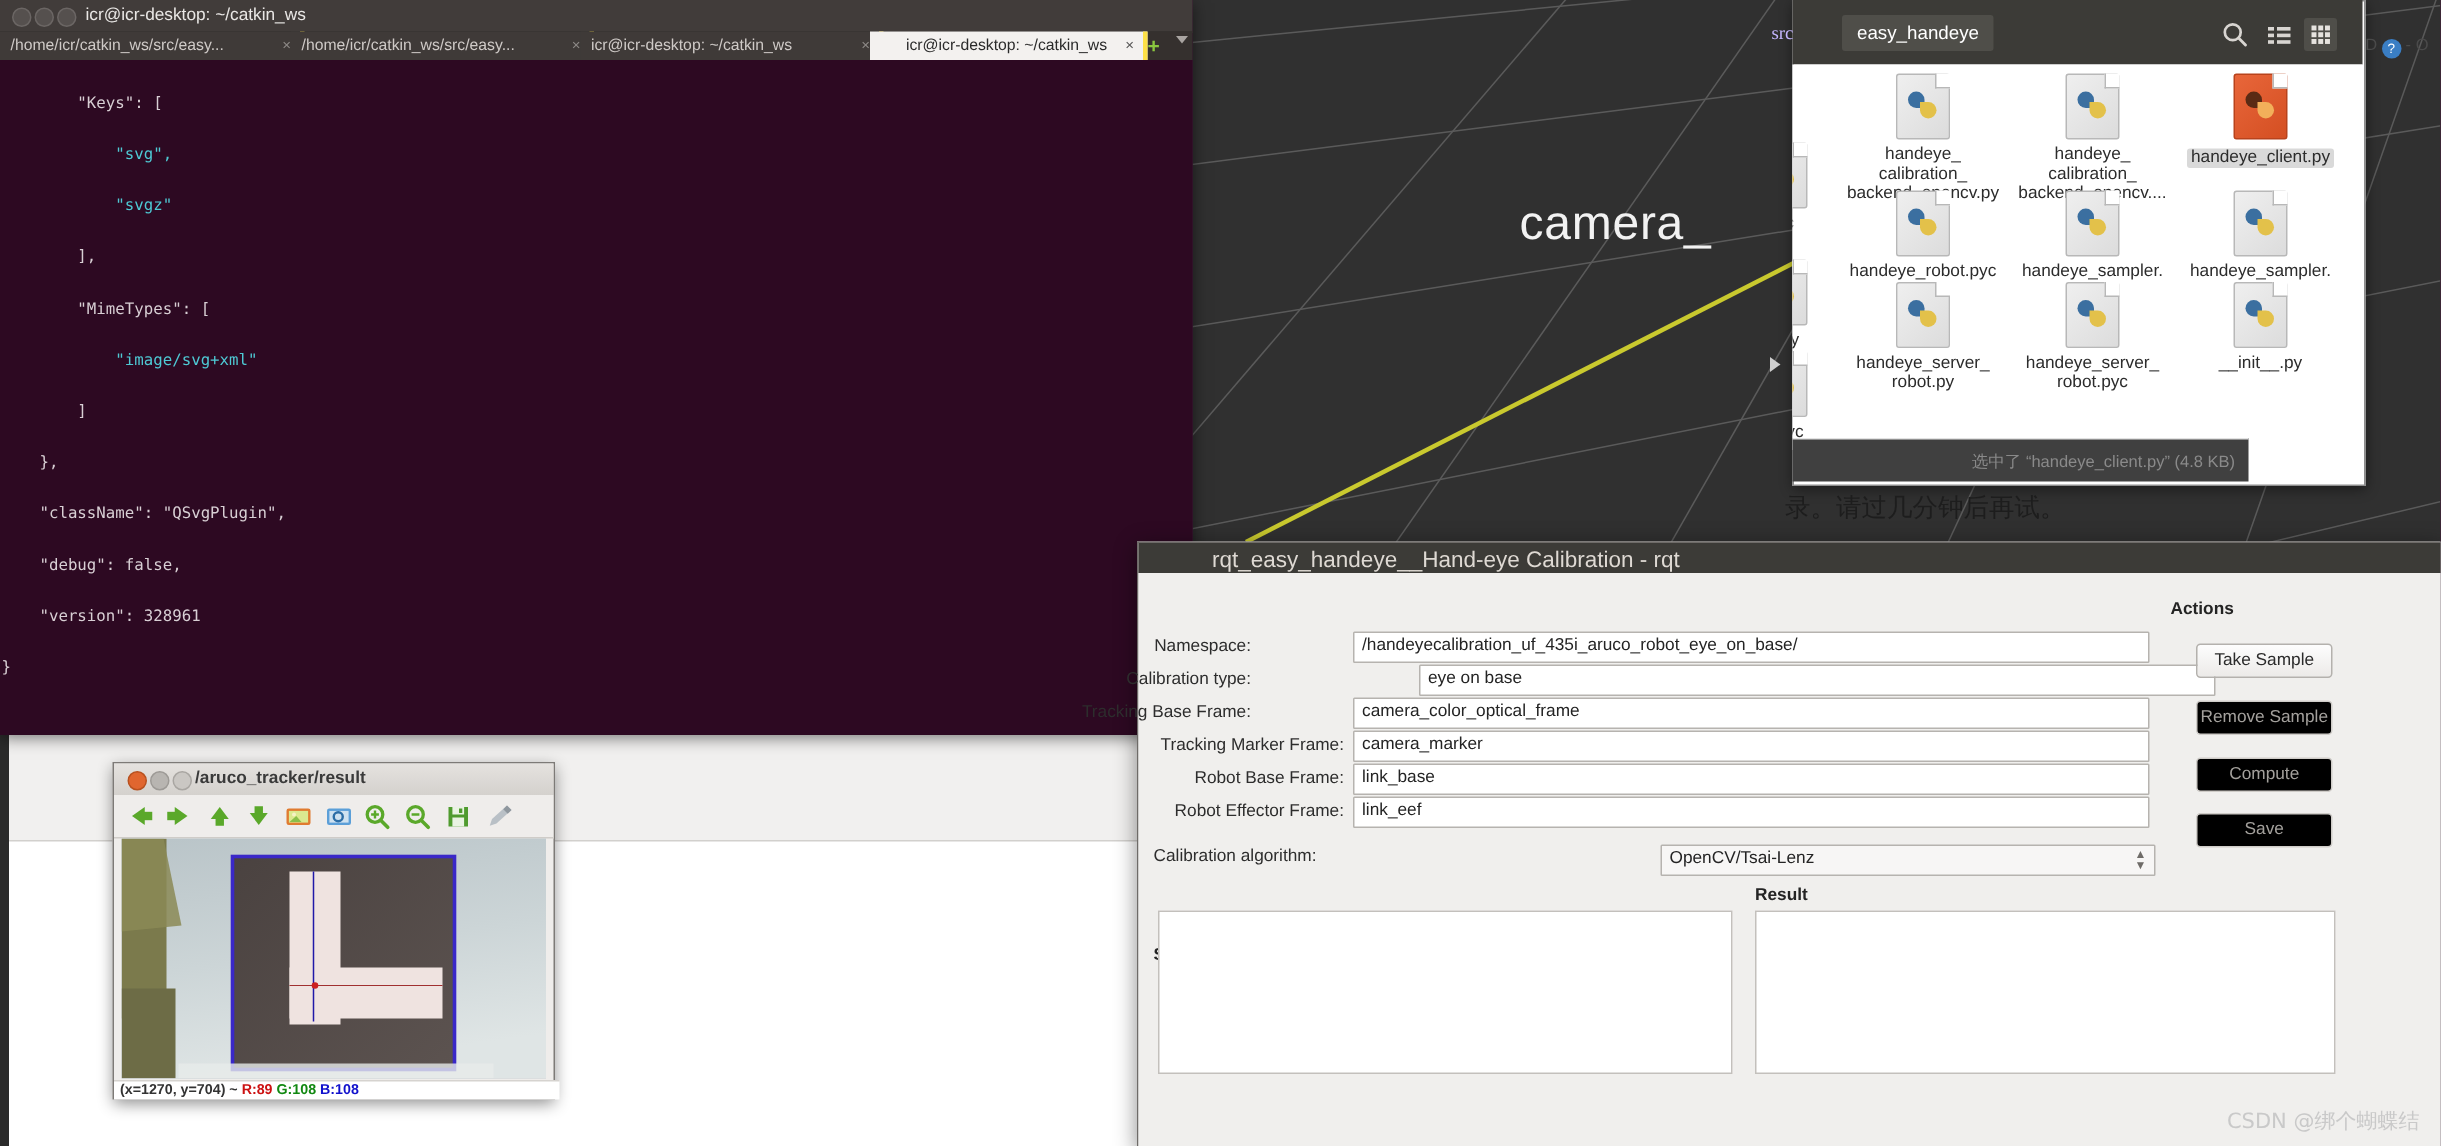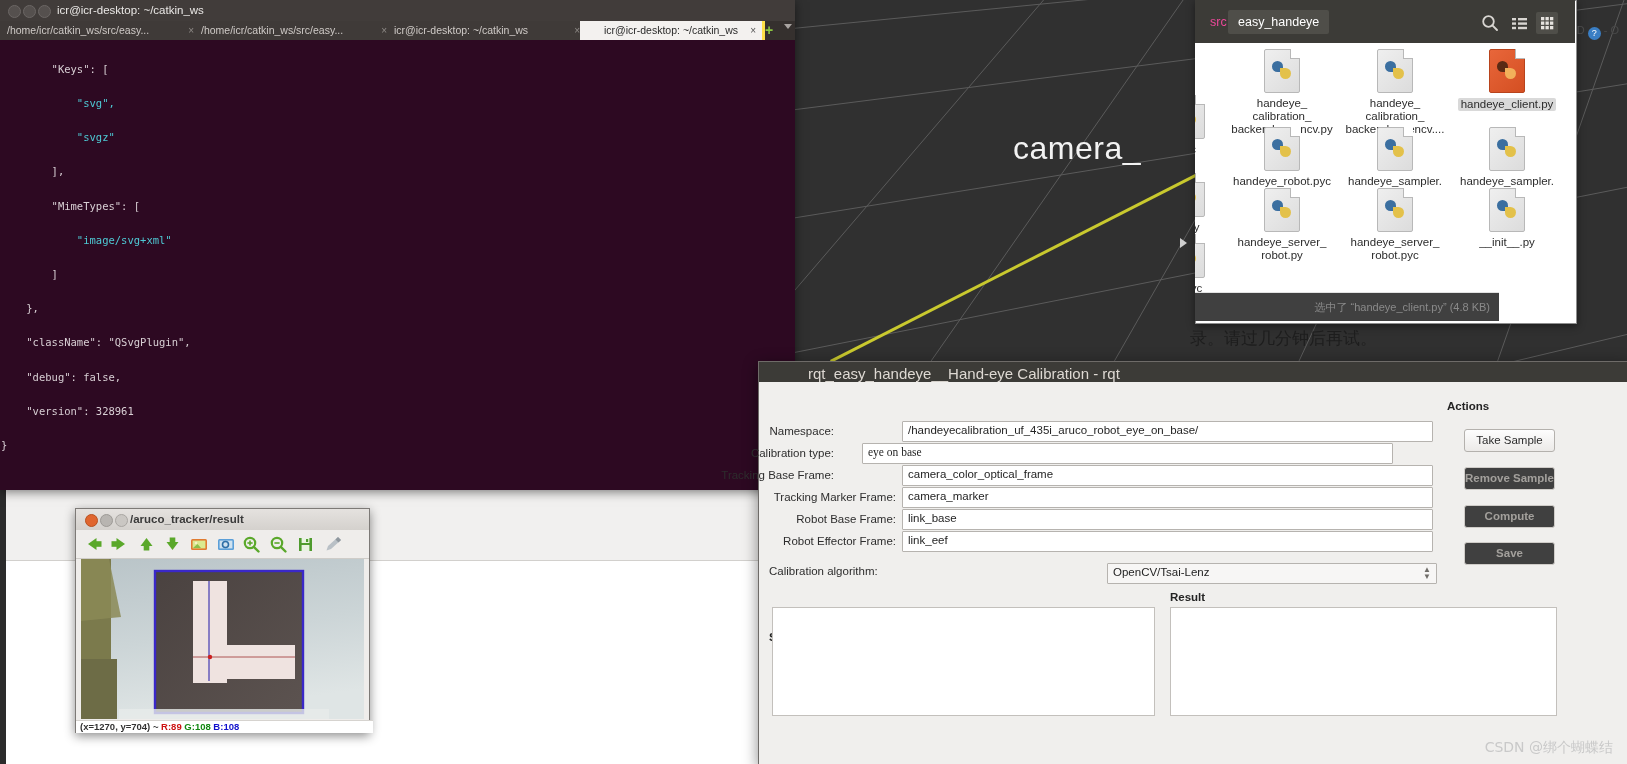--- a/index.html
+++ b/index.html
@@ -25,21 +25,21 @@
      transform-origin:0 0;transform:rotate(-27deg);}
   #rviz-arrow{position:absolute;left:385px;top:238px;width:0;height:0;
      border-top:5px solid transparent;border-bottom:5px solid transparent;border-left:7px solid #cfcfcf;}
 
   
   #files{position:absolute;left:1195px;top:0px;width:380px;height:322px;background:#ffffff;
      border:1px solid #8d8d8d;box-shadow:0 2px 8px rgba(0,0,0,.45);}
   #files-head{position:absolute;left:1195px;top:0px;width:380px;height:43px;background:#3c3b37;}
   .fm-crumb{position:absolute;top:10px;height:24px;line-height:24px;padding:0 10px;
      color:#e6e4e1;font-size:12.5px;border-radius:2px;}
-  #crumb-src{left:1200px;color:#ec4899;}
+  #crumb-src{left:1171px;color:#c4b5fd;font-family:Liberation Serif, serif;}
   #crumb-cur{left:1228px;background:#4f4e49;color:#fff;}
   .fm-ic{position:absolute;top:12px;width:22px;height:22px;cursor:default;}
   #fm-search{left:1479px;}
   #fm-list{left:1508px;}
   #fm-grid{left:1536px;background:#4f4e49;border-radius:2px;}
   #files-body{position:absolute;left:1195px;top:43px;width:380px;height:257px;background:#fff;overflow:hidden;}
   .fitem{position:absolute;width:108px;text-align:center;}
   .fitem .fname{font-size:11.5px;color:#2c2c2c;line-height:13px;word-break:break-word;}
   .fitem.sel .fname{background:#d9d9d9;border-radius:2px;display:inline-block;padding:0 3px;}
   .pyicon{width:34px;height:42px;margin:0 auto 4px auto;position:relative;
@@ -125,21 +125,21 @@
   #combo{position:absolute;left:1107px;top:563px;width:328px;height:19px;background:#f7f6f5;
      border:1px solid #b6b3af;border-radius:1px;}
   #combo .cv{position:absolute;left:5px;top:2px;font-size:11.5px;color:#242424;}
   #combo .carr{position:absolute;right:5px;top:2px;font-size:8px;line-height:7px;color:#6f6c68;text-align:center;}
   .sec-title{position:absolute;font-size:11.5px;font-weight:bold;color:#242424;}
   .panel-box{position:absolute;background:#fff;border:1px solid #c3c0bc;}
   .act-title{position:absolute;left:1447px;top:400px;font-size:11.5px;font-weight:bold;color:#242424;}
   .act-btn{position:absolute;left:1464px;width:89px;height:21px;border-radius:3px;
      font-size:11.5px;text-align:center;line-height:21px;
      background:linear-gradient(#fdfdfd,#eceae8);border:1px solid #b4b1ad;color:#2b2b2b;}
-  .act-btn.dis{color:#a3a09c;background:#404040;border-color:#cfccc8;font-weight:bold;}
+  .act-btn.dis{color:#a3a09c;background:#000000;border-color:#cfccc8;}
 
   
   #wm{position:absolute;right:14px;bottom:7px;font-size:14px;color:#c9c9c9;
      font-family:"DejaVu Sans",sans-serif;white-space:nowrap;}
 </style>
 </head>
 <body>
 
 <div id="desktop">
   <div id="desk-purple"></div>
@@ -496,21 +496,21 @@
 <div id="rqt-dock">
   <span>D</span><span class="dq">?</span><span>-</span>&nbsp;<span>O</span>
 </div>
 
 <div class="fld-label" style="left:700px;top:425px;width:134px;">Namespace:</div>
 <div class="fld-input" style="left:902px;top:421px;width:529px;">
   <span class="tv">/handeyecalibration_uf_435i_aruco_robot_eye_on_base/</span>
 </div>
 
 <div class="fld-label" style="left:700px;top:447px;width:134px;">Calibration type:</div>
-<div class="fld-input" style="left:862px;top:443px;width:529px;font-family:Liberation Serif, serif;">
+<div class="fld-input" style="left:946px;top:443px;width:529px;">
   <span class="tv">eye on base</span>
 </div>
 
 <div class="fld-label" style="left:700px;top:469px;width:134px;">Tracking Base Frame:</div>
 <div class="fld-input" style="left:902px;top:465px;width:529px;">
   <span class="tv">camera_color_optical_frame</span>
 </div>
 
 <div class="fld-label" style="left:746px;top:491px;width:150px;">Tracking Marker Frame:</div>
 <div class="fld-input" style="left:902px;top:487px;width:529px;">

